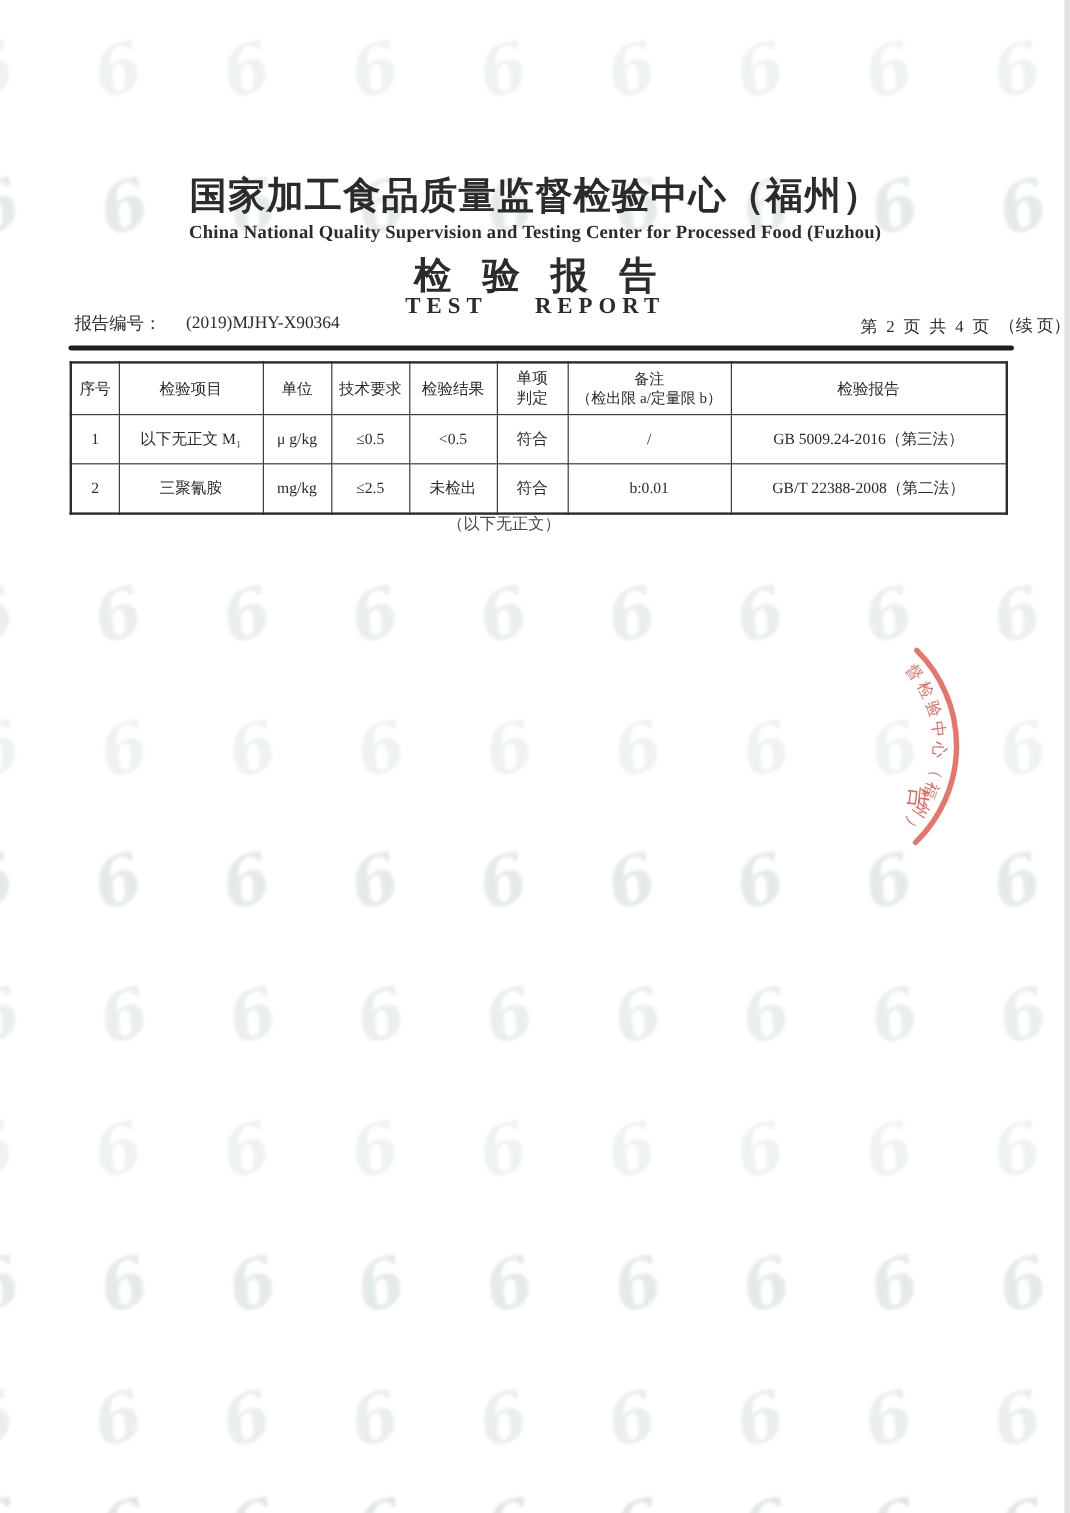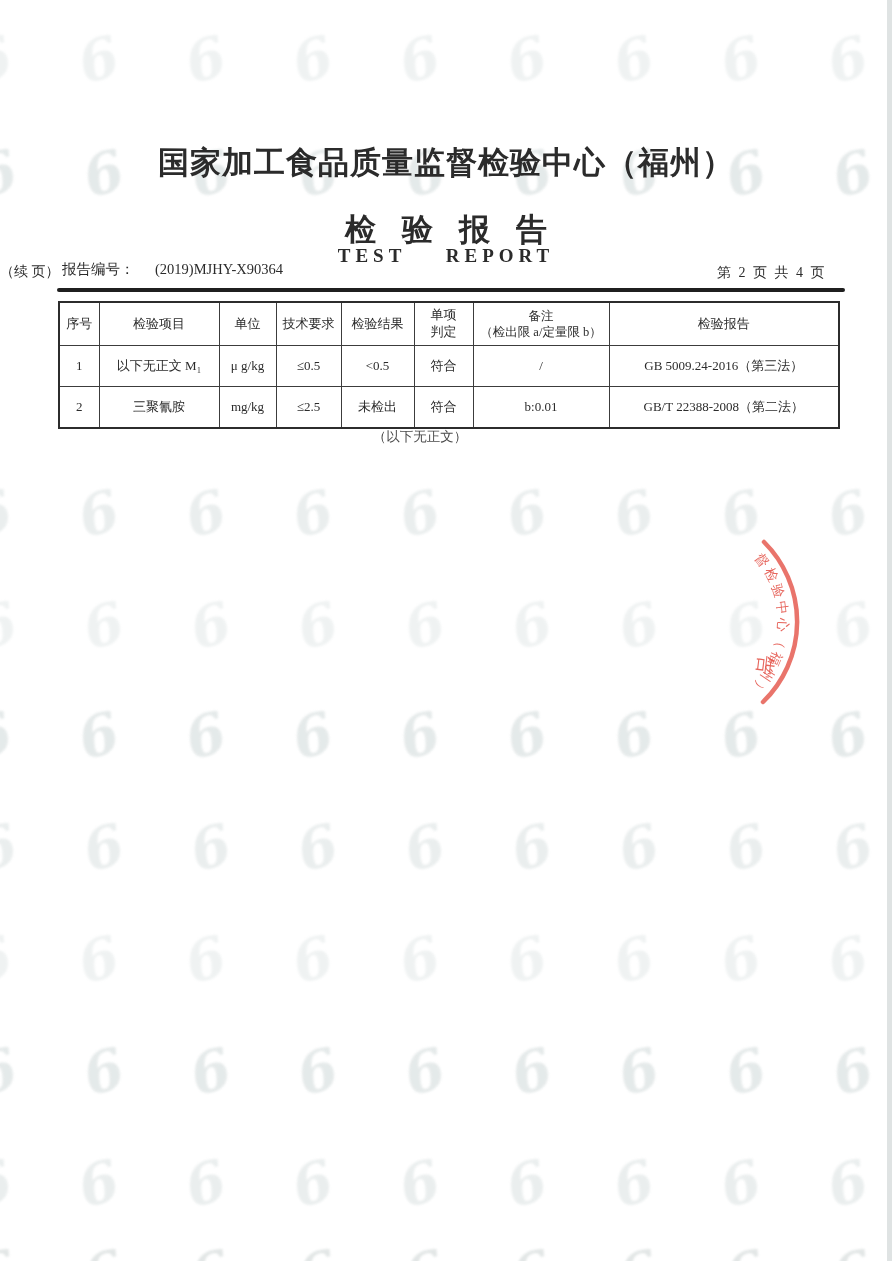--- a/index.html
+++ b/index.html
@@ -38,21 +38,21 @@
     top:209px; font-size:31px; font-weight:700;
   }
   #title-cn span { letter-spacing:26px; margin-right:-26px;margin-top:40px; }
   #title-en {
     top:245px; font-size:19px; font-weight:700;
     letter-spacing:5px; word-spacing:30px;
   }
   #meta-row { position:absolute; top:258px; left:0; width:100%; height:26px; font-size:14.5px; }
   #report-no-label { position:absolute; left:62px; top:2px; }
   #report-no { position:absolute; left:155px; top:3px; font-family:"Liberation Serif", serif; }
-  #continuation { position:absolute; left:0; width:100%; text-align:left; top:5px; font-size:14px; }
+  #continuation { position:absolute; left:0; width:100%; text-align:right; top:5px; font-size:14px; }
   #page-info { position:absolute; left:717px; top:6px; font-size:14px; letter-spacing:2px; }
   #thick-rule {
     position:absolute; left:57px; top:288px; width:788px; height:4px;
     background:#1f1f1f; border-radius:2px;
   }
   
   #report-table {
     position:absolute; left:58px; top:301px;
     border-collapse:collapse; table-layout:fixed; width:780px;
     font-size:13px;
@@ -169,20 +169,21 @@
       <div class="wm dark" style="left: 298px; top: 1240px; opacity: 0.5;">6</div>
       <div class="wm dark" style="left: 405px; top: 1240px; opacity: 0.5;">6</div>
       <div class="wm dark" style="left: 512px; top: 1240px; opacity: 0.5;">6</div>
       <div class="wm dark" style="left: 619px; top: 1240px; opacity: 0.5;">6</div>
       <div class="wm dark" style="left: 726px; top: 1240px; opacity: 0.5;">6</div>
       <div class="wm dark" style="left: 833px; top: 1240px; opacity: 0.5;">6</div>
     </div>
   <div id="edge-right"></div>
 
   <div id="org-cn" class="center-line">国家加工食品质量监督检验中心（福州）</div>
+  <div id="org-en" class="center-line">China National Quality Supervision and Testing Center for Processed Food (Fuzhou)</div>
   <div id="title-cn" class="center-line"><span>检验报告</span></div>
   <div id="title-en" class="center-line">TEST REPORT</div>
 
   <div id="meta-row">
     <span id="report-no-label">报告编号：</span>
     <span id="report-no">(2019)MJHY-X90364</span>
     <span id="continuation">（续 页）</span>
     <span id="page-info">第 2 页  共 4 页</span>
   </div>
 

